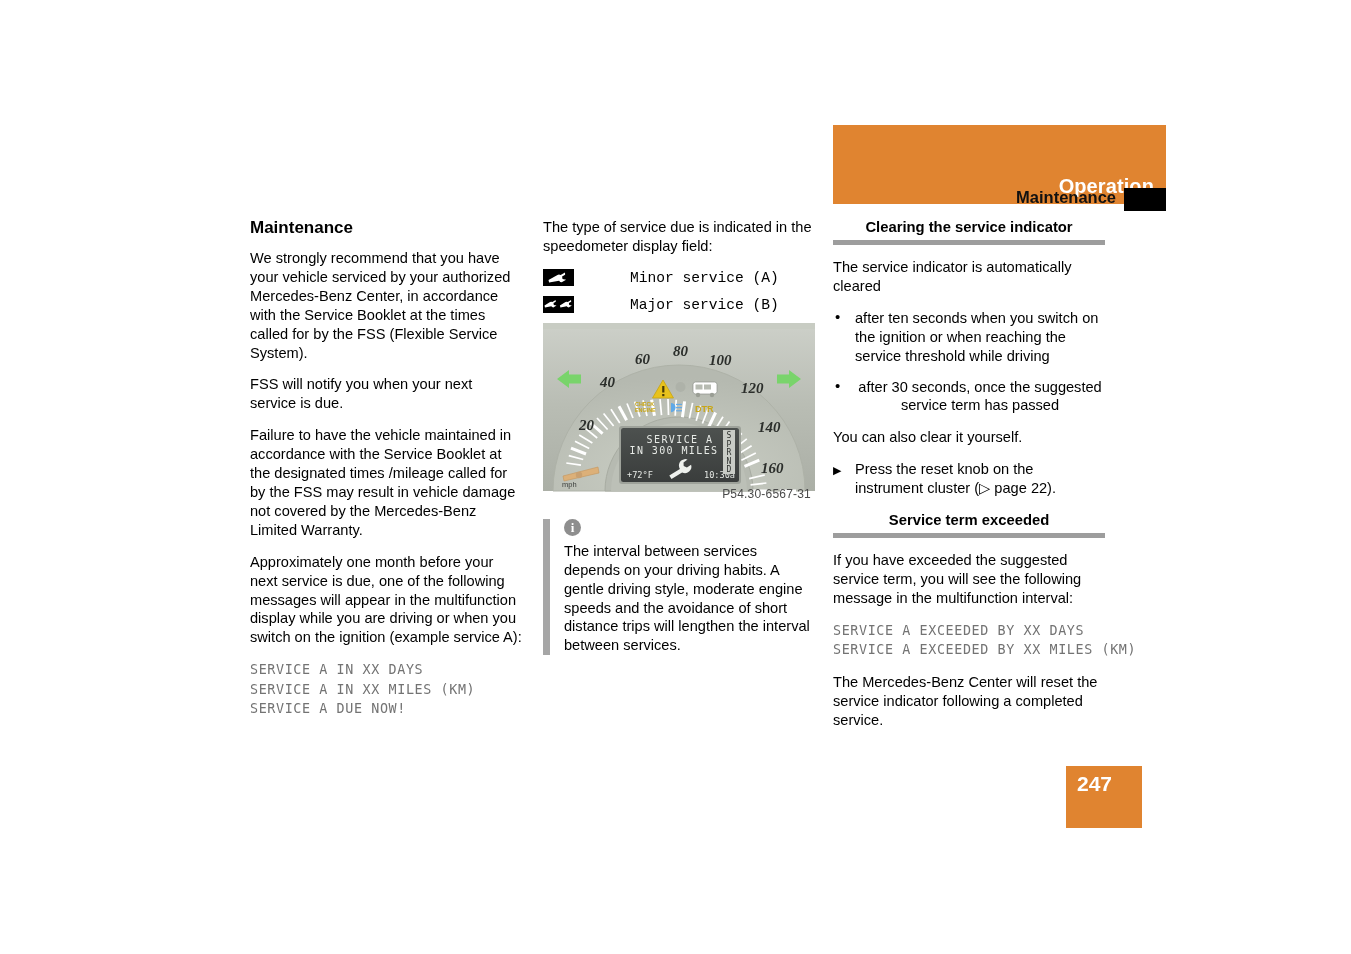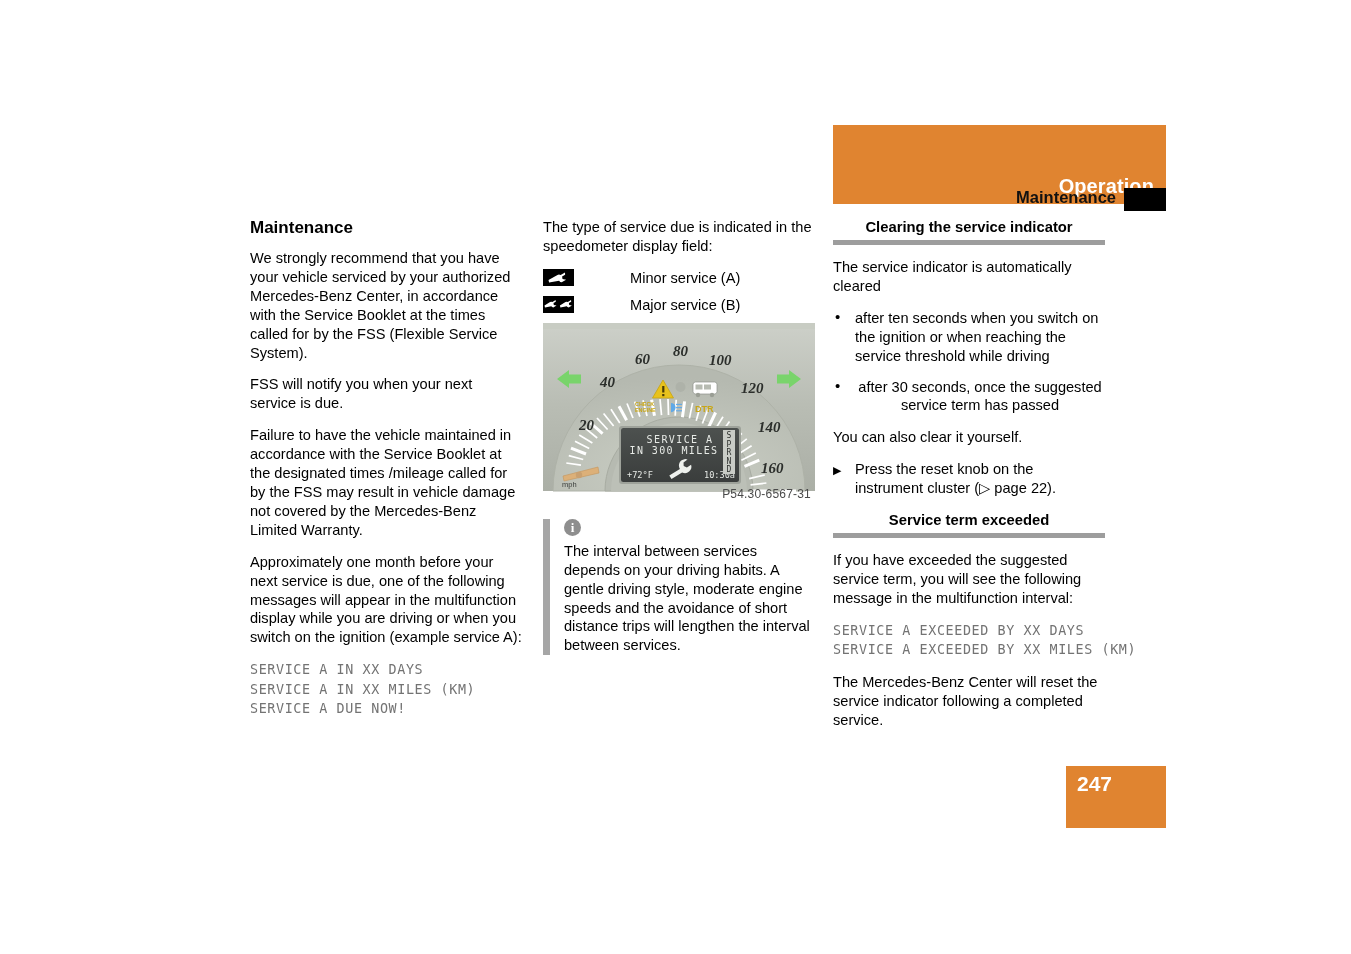--- a/index.html
+++ b/index.html
@@ -112,20 +112,21 @@
     width: 31px;
     height: 17px;
     background: #000000;
     display: block;
     flex: 0 0 auto;
   }
   .legend-label {
     font-size: 14.6px;
     line-height: 18px;
     margin-left: 56px;
+    font-family: Liberation Mono, monospace;
   }
 
   
   ul.bullets {
     list-style: none;
     margin: 0 0 13px 0;
     padding: 0;
   }
   ul.bullets li {
     position: relative;
@@ -188,21 +189,21 @@
     font-family: "Liberation Serif", serif;
     margin-bottom: 6px;
   }
   .note p { margin-bottom: 0; }
 
   
   .pagenum-box {
     position: absolute;
     left: 1066px;
     top: 766px;
-    width: 100px;
+    width: 76px;
     height: 62px;
     background: #e08430;
   }
   .pagenum {
     position: absolute;
     left: 11px;
     top: 6px;
     color: #ffffff;
     font-size: 21px;
     font-weight: bold;

